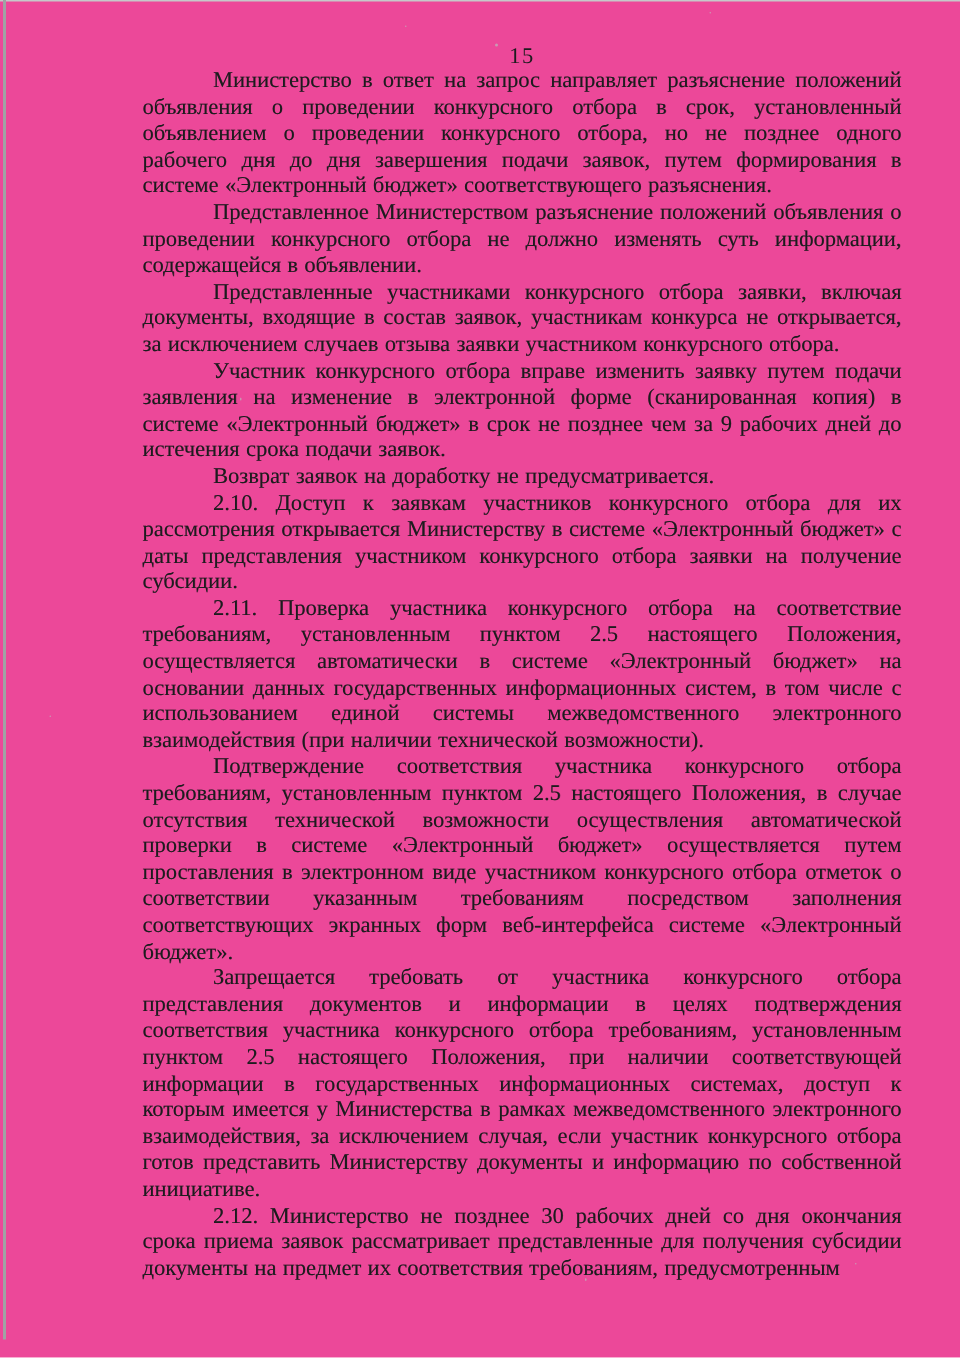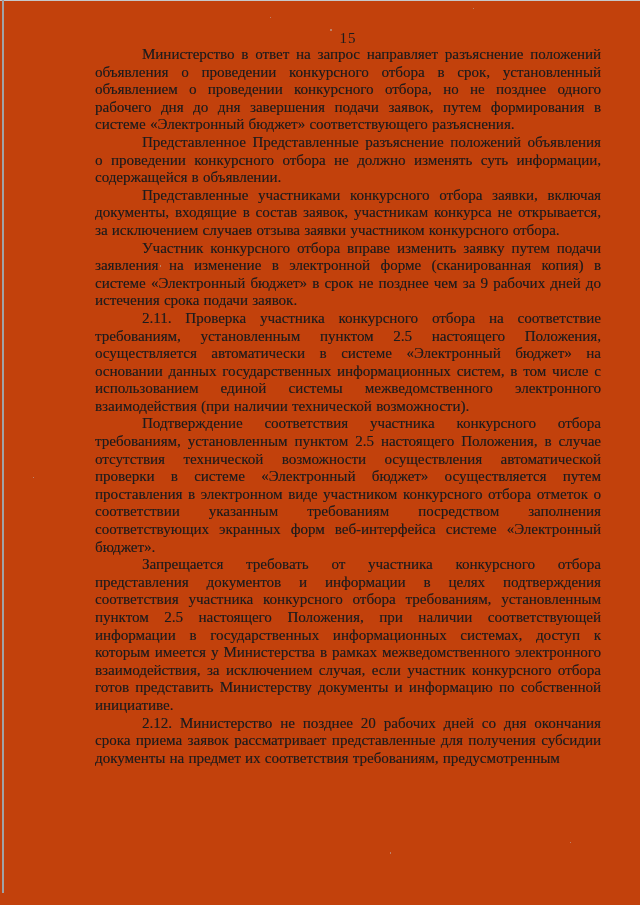--- a/index.html
+++ b/index.html
@@ -7,21 +7,21 @@
     padding: 0;
     width: 640px;
     height: 905px;
     overflow: hidden;
     background: #ffffff;
   }
   .scan-page {
     position: relative;
     width: 640px;
     height: 905px;
-    background: #c2410c;
+    background: #ec4899;
     font-family: "Liberation Serif", "DejaVu Serif", serif;
     color: #1c1c1e;
   }
   
   .edge-left {
     position: absolute;
     left: 2px;
     top: 0;
     width: 2px;
     height: 893px;
@@ -93,22 +93,24 @@
   <div class="speck s4"></div>
   <div class="speck s5"></div>
   <div class="speck s6"></div>
   <div class="speck s7"></div>
   <div class="speck s8"></div>
 
   <div class="page-number">15</div>
 
   <div class="text-block">
     <p>Министерство в ответ на запрос направляет разъяснение положений объявления о проведении конкурсного отбора в срок, установленный объявлением о проведении конкурсного отбора, но не позднее одного рабочего дня до дня завершения подачи заявок, путем формирования в системе «Электронный бюджет» соответствующего разъяснения.</p>
-    <p>Представленное Представленные разъяснение положений объявления о проведении конкурсного отбора не должно изменять суть информации, содержащейся в объявлении.</p>
+    <p>Представленное Министерством разъяснение положений объявления о проведении конкурсного отбора не должно изменять суть информации, содержащейся в объявлении.</p>
     <p>Представленные участниками конкурсного отбора заявки, включая документы, входящие в состав заявок, участникам конкурса не открывается, за исключением случаев отзыва заявки участником конкурсного отбора.</p>
     <p>Участник конкурсного отбора вправе изменить заявку путем подачи заявления на изменение в электронной форме (сканированная копия) в системе «Электронный бюджет» в срок не позднее чем за 9 рабочих дней до истечения срока подачи заявок.</p>
+    <p>Возврат заявок на доработку не предусматривается.</p>
+    <p>2.10. Доступ к заявкам участников конкурсного отбора для их рассмотрения открывается Министерству в системе «Электронный бюджет» с даты представления участником конкурсного отбора заявки на получение субсидии.</p>
     <p>2.11. Проверка участника конкурсного отбора на соответствие требованиям, установленным пунктом 2.5 настоящего Положения, осуществляется автоматически в системе «Электронный бюджет» на основании данных государственных информационных систем, в том числе с использованием единой системы межведомственного электронного взаимодействия (при наличии технической возможности).</p>
     <p>Подтверждение соответствия участника конкурсного отбора требованиям, установленным пунктом 2.5 настоящего Положения, в случае отсутствия технической возможности осуществления автоматической проверки в системе «Электронный бюджет» осуществляется путем проставления в электронном виде участником конкурсного отбора отметок о соответствии указанным требованиям посредством заполнения соответствующих экранных форм веб-интерфейса системе «Электронный бюджет».</p>
     <p>Запрещается требовать от участника конкурсного отбора представления документов и информации в целях подтверждения соответствия участника конкурсного отбора требованиям, установленным пунктом 2.5 настоящего Положения, при наличии соответствующей информации в государственных информационных системах, доступ к которым имеется у Министерства в рамках межведомственного электронного взаимодействия, за исключением случая, если участник конкурсного отбора готов представить Министерству документы и информацию по собственной инициативе.</p>
-    <p>2.12. Министерство не позднее 20 рабочих дней со дня окончания срока приема заявок рассматривает представленные для получения субсидии документы на предмет их соответствия требованиям, предусмотренным</p>
+    <p>2.12. Министерство не позднее 30 рабочих дней со дня окончания срока приема заявок рассматривает представленные для получения субсидии документы на предмет их соответствия требованиям, предусмотренным</p>
   </div>
 
 </div>
 
 </body></html>

